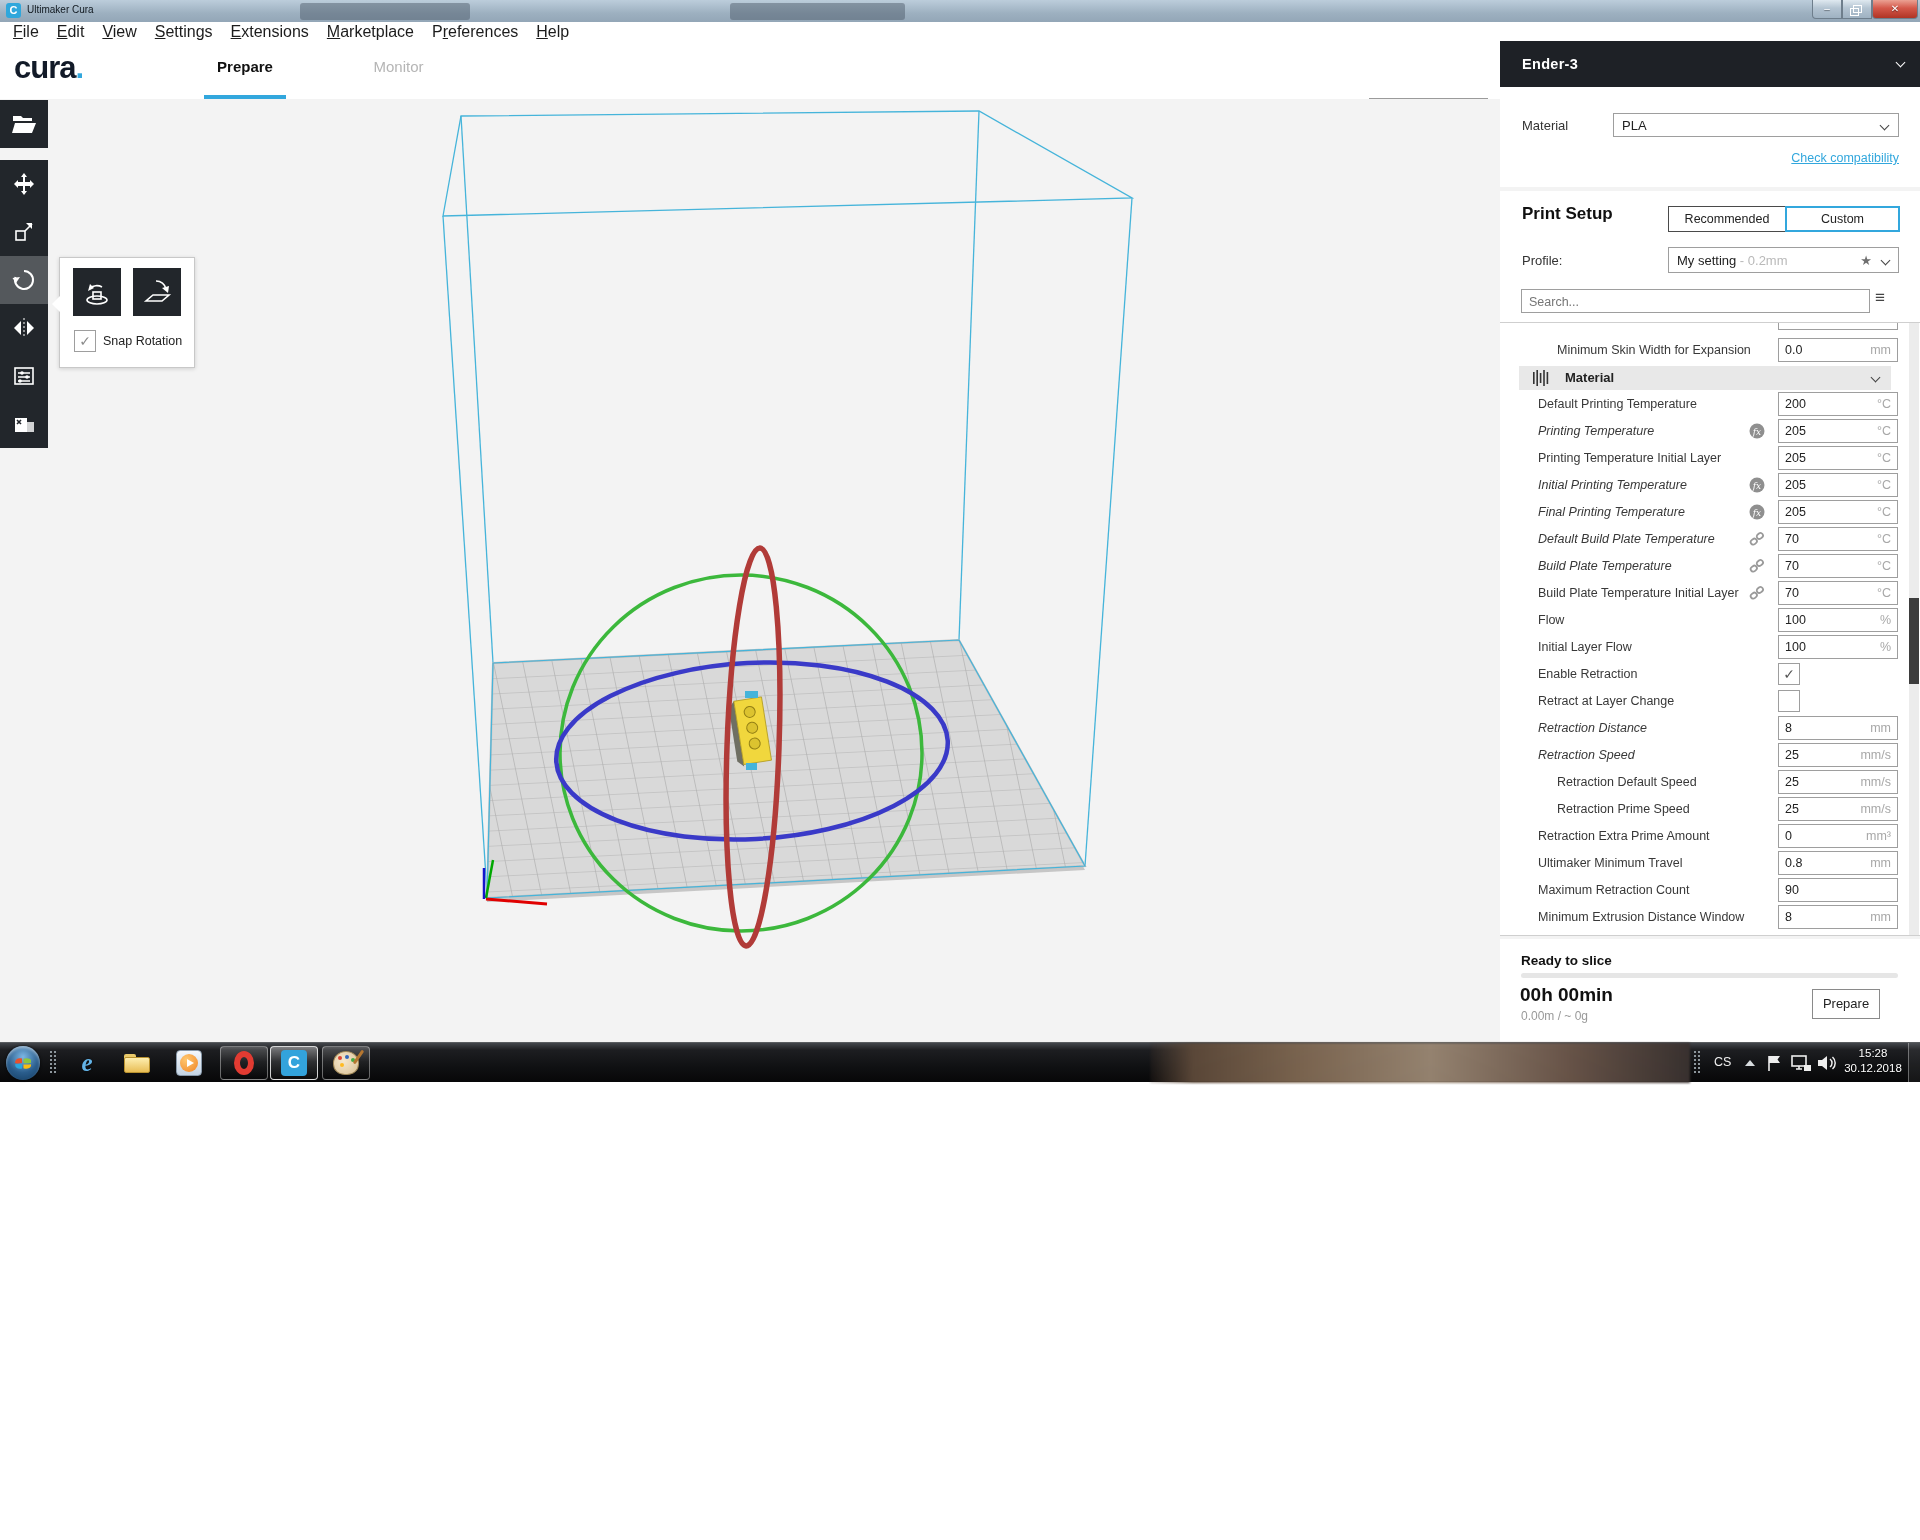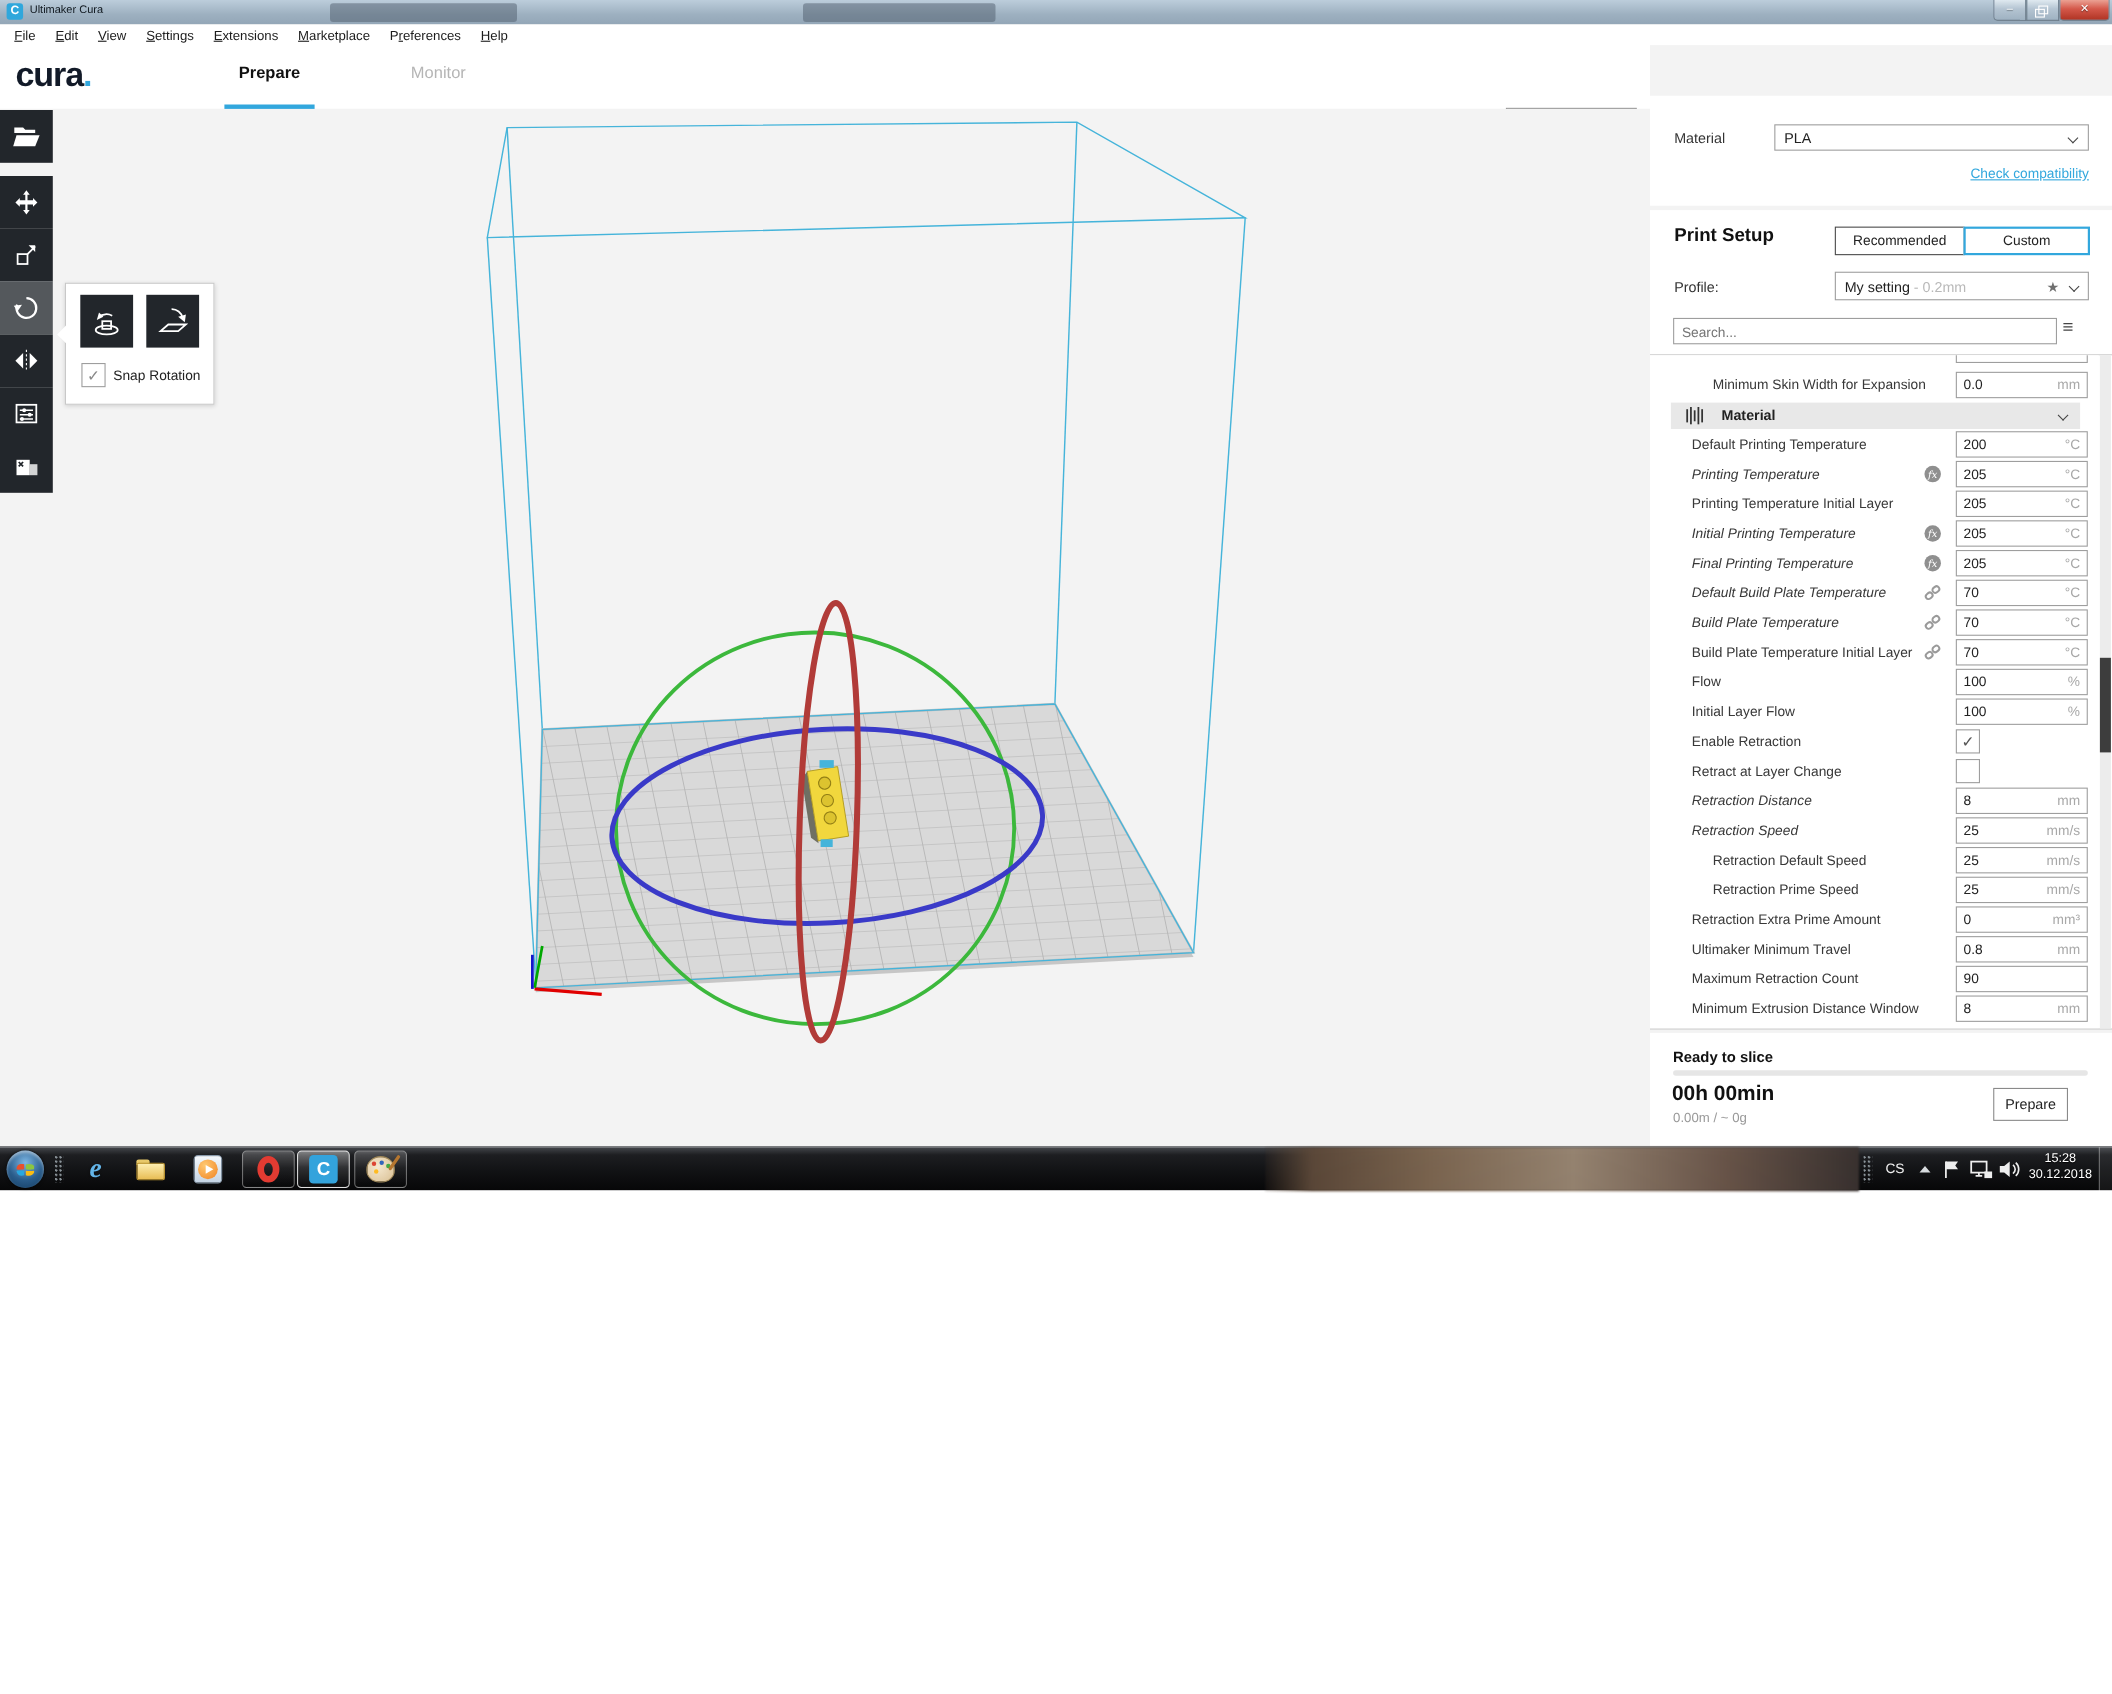--- a/index.html
+++ b/index.html
@@ -11,21 +11,21 @@
   #titlebar .ghost{top:3px;height:17px;background:rgba(70,85,100,.45);border-radius:3px;}
   #title-icon{left:6px;top:3px;width:15px;height:15px;background:#2fa7dc;border-radius:3px;color:#fff;font-size:11px;font-weight:bold;text-align:center;line-height:15px;}
   #title-text{left:27px;top:4px;font-size:10px;color:#10181f;}
   .winbtn{top:0;height:19px;border:1px solid #6e7e8c;border-top:none;box-sizing:border-box;text-align:center;color:#fff;font-size:10px;line-height:17px;text-shadow:0 1px 1px rgba(0,0,0,.5);background:linear-gradient(#dfe9f0,#b4c4d2 45%,#9fb2c2);}
   #btn-close{background:linear-gradient(#eba193,#d4584a 45%,#b03424);border-bottom-right-radius:4px;border-bottom-left-radius:4px;}
   #btn-min{border-bottom-left-radius:4px;}
   #btn-restore .sq{position:absolute;left:10px;top:5px;width:7px;height:6px;border:1px solid #fff;background:transparent;}
   #btn-restore .sq2{left:7px;top:8px;}
   
   #menubar{left:0;top:22px;width:1920px;height:20px;background:#fff;display:flex;align-items:center;padding-left:4px;}
-  .menu-item{font-size:12px;color:#1c1c1c;padding:4px 9px;cursor:default;}
+  .menu-item{font-size:16px;color:#1c1c1c;padding:4px 9px;cursor:default;}
   .menu-item u{text-decoration:underline;}
   
   #header{left:0;top:42px;width:1500px;height:57px;background:#fff;border-bottom:1px solid #e3e3e3;}
   #logo{left:14px;top:8px;font-size:31px;font-weight:bold;letter-spacing:-1px;color:#121a28;}
   #logo .dot{color:#32a7dd;}
   .tab{top:16px;font-size:15px;text-align:center;}
   #tab-prepare{left:204px;width:82px;color:#111;font-weight:bold;}
   #tab-monitor{left:365px;width:67px;color:#b5b5b5;}
   #tab-underline{left:204px;top:53px;width:82px;height:4px;background:#32a7dd;}
   .viewcube{top:57px;width:17px;height:17px;}
@@ -289,20 +289,24 @@
           <path d="M16,6 a10,10 0 0 1 10,8" fill="none" stroke="#fff" stroke-width="1.6"></path>
           <polygon points="28,18 22,13 29,11" fill="#fff"></polygon>
         </svg>
     </div>
     <div id="snap-check" class="abs"><span>✓</span></div>
     <div id="snap-label" class="abs">Snap Rotation</div>
   </div>
 
 
   <div id="panel-bg" class="abs"></div>
+  <div id="machine-header" class="abs">
+    <div id="machine-name" class="abs">Ender-3</div>
+    <span class="chev white"></span>
+  </div>
   <div id="card-material" class="card abs">
     <div id="material-label" class="abs">Material</div>
     <div id="material-box" class="abs"><span>PLA</span><span class="chev"></span></div>
     <div id="compat-link" class="abs">Check compatibility</div>
   </div>
   <div id="card-setup" class="card abs">
     <div id="print-setup-title" class="abs">Print Setup</div>
     <div id="btn-recommended" class="seg-btn abs">Recommended</div>
     <div id="btn-custom" class="seg-btn abs">Custom</div>
     <div id="profile-label" class="abs">Profile:</div>

